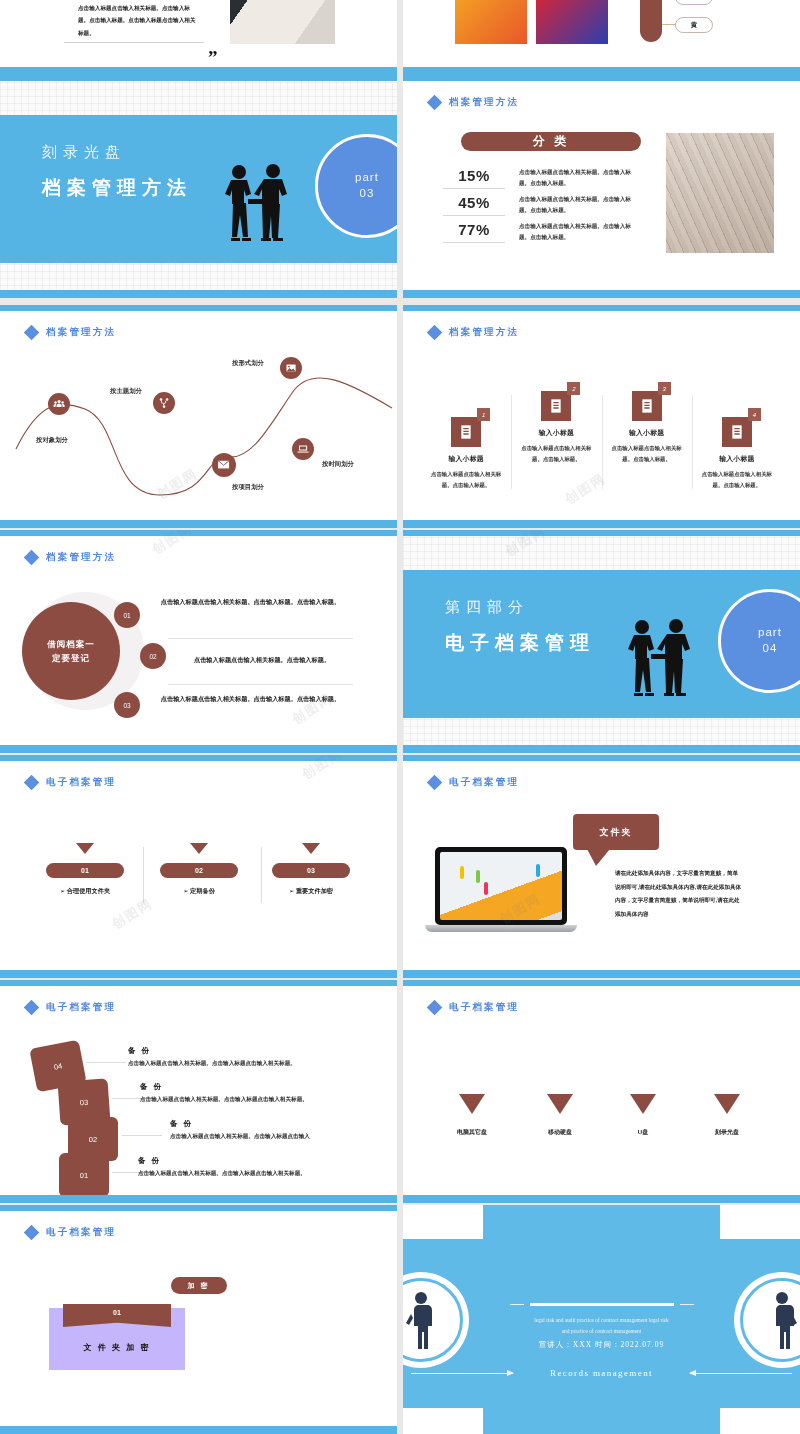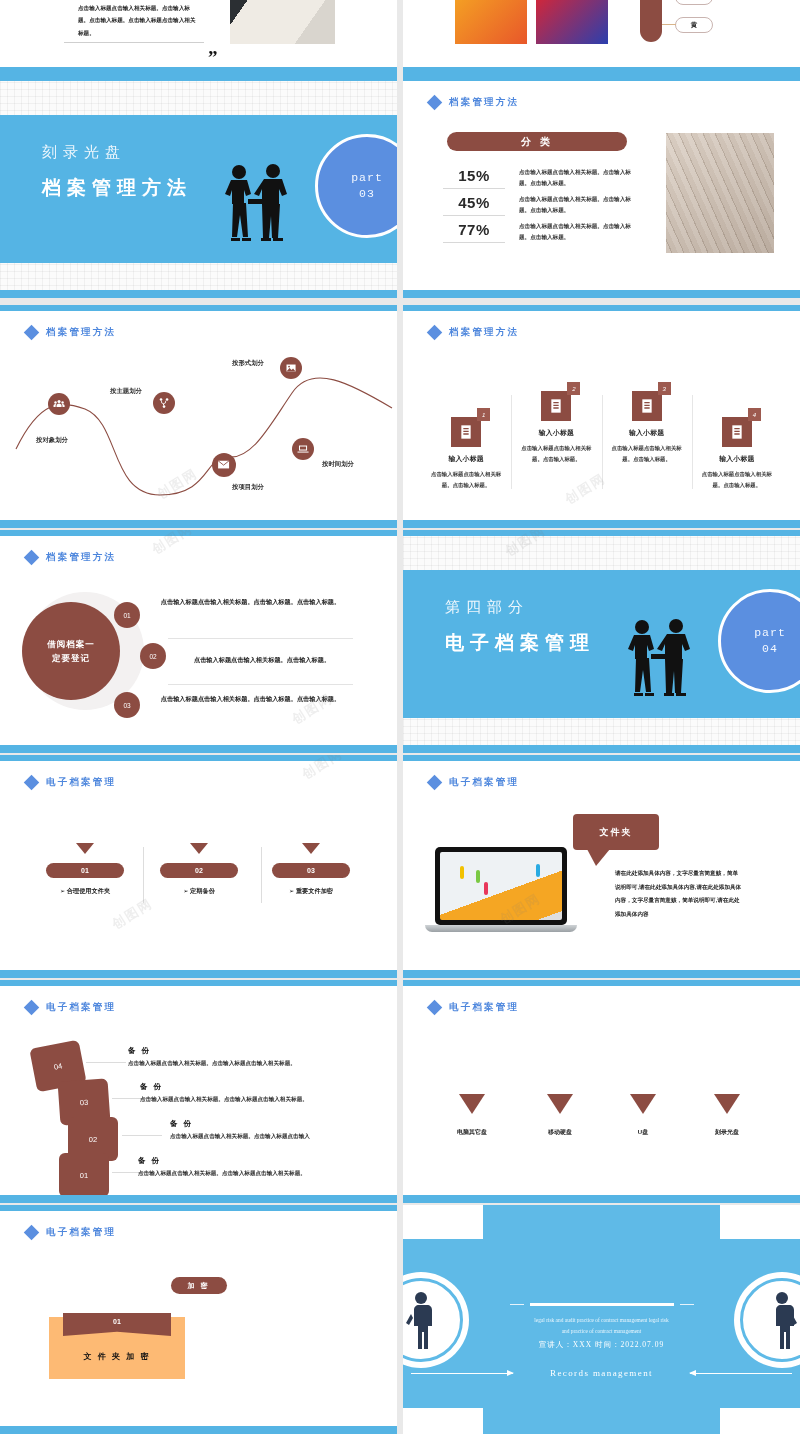--- a/index.html
+++ b/index.html
@@ -64,21 +64,21 @@
   .cover-title {
     position: absolute; left: 42px; top: 100px;
     font-size: 19px; color: #ffffff; letter-spacing: 6px; font-weight: 700;
   }
   .part-circle {
     position: absolute; right: -22px; top: 59px;
     width: 104px; height: 104px; border-radius: 50%;
     background: #5b8fe0; border: 3px solid #ffffff;
     display: flex; flex-direction: column; justify-content: center; align-items: center;
   }
-  .part-circle span { color: #f2f7ff; font-size: 11.5px; line-height: 1.35; letter-spacing: 1px; font-family: Liberation Mono, monospace; }
+  .part-circle span { color: #f2f7ff; font-size: 11.5px; line-height: 1.35; letter-spacing: 1px; }
   .handshake { position: absolute; left: 215px; top: 88px; }
 
   
   .pill {
     background: #8c4c42; color: #fff; border-radius: 40px;
     display: flex; align-items: center; justify-content: center;
     font-weight: 700; letter-spacing: 3px;
   }
   .pct-row { display: flex; align-items: flex-start; gap: 14px; margin-bottom: 5px; }
   .pct-num {
@@ -149,21 +149,21 @@
   
   .st-title { position:absolute; left:0;right:0; top:82px; text-align:center; font-size:8.5px;font-weight:700;color:#111;letter-spacing:1px;}
   .tri-col { position:absolute; top:114px; width:90px; text-align:center;}
   .tri { width:0;height:0;border-left:13px solid transparent;border-right:13px solid transparent;border-top:20px solid #8c4c42;margin:0 auto;}
   .tri-lbl { margin-top:14px;font-size:6px;color:#222;font-weight:700;}
 
   
   .enc-pill { position:absolute; left:50%; transform:translateX(-50%); top:72px; width:56px;height:17px;
               background:#8c4c42;color:#fff;border-radius:20px;display:flex;align-items:center;justify-content:center;
               font-size:7px;font-weight:700;letter-spacing:2px;}
-  .enc-card { position:absolute; top:112px; width:136px; height:62px; background:#fdba74;}
+  .enc-card { position:absolute; top:103px; width:136px; height:62px; background:#c4b5fd;}
   .ribbon { position:absolute; left:14px; top:-4px; width:108px; height:23px; background:#8c4c42;
             clip-path: polygon(0 0,100% 0,100% 100%,50% 82%,0 100%);
             color:#fff; font-size:7px; font-weight:700; display:flex;align-items:flex-start;justify-content:center;padding-top:5px;}
   .ribbon::before, .ribbon::after{ content:""; position:absolute; top:0; width:0;height:0;}
   .ribbon::before{ left:-10px; border-top:5px solid #1a1a1a; border-left:10px solid transparent;}
   .ribbon::after { right:-10px; border-top:5px solid #1a1a1a; border-right:10px solid transparent;}
   .enc-lbl { position:absolute; left:0;right:0;top:34px;text-align:center;font-size:8px;font-weight:700;color:#111;letter-spacing:2px;}
 
   
   .cover2 { position:absolute; inset:0; background:#ffffff; }
@@ -246,21 +246,21 @@
     </svg>
     <div class="strip-bot"></div>
   </div>
 
   <div class="slide right" style="top:75px;">
     <div class="strip-top"></div>
     <div class="hdr">
       <span class="diamond"></span>
       <span class="hdr-txt">档案管理方法</span>
     </div>
-    <div class="pill" style="position:absolute;left:44px;top:57px;width:180px;height:19px;font-size:10px;">分 类</div>
+    <div class="pill" style="position:absolute;left:58px;top:57px;width:180px;height:19px;font-size:12px;">分 类</div>
     <div style="position:absolute;left:40px;top:92px;">
       <div class="pct-row">
         <div class="pct-num">15%</div>
         <div class="pct-txt">点击输入标题点击输入相关标题。点击输入标题。点击输入标题。</div>
       </div>
       <div class="pct-row">
         <div class="pct-num">45%</div>
         <div class="pct-txt">点击输入标题点击输入相关标题。点击输入标题。点击输入标题。</div>
       </div>
       <div class="pct-row">

